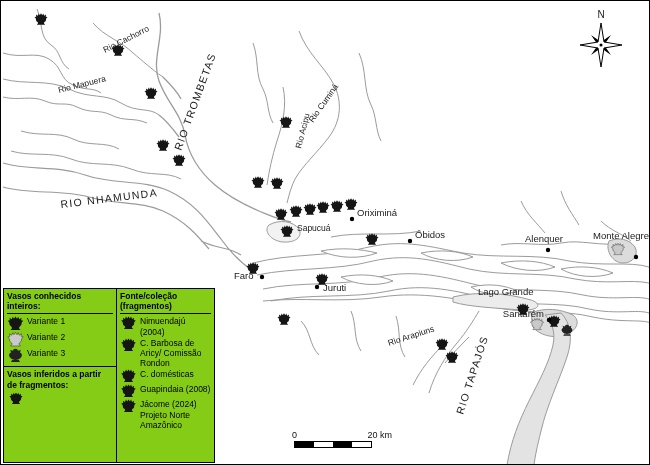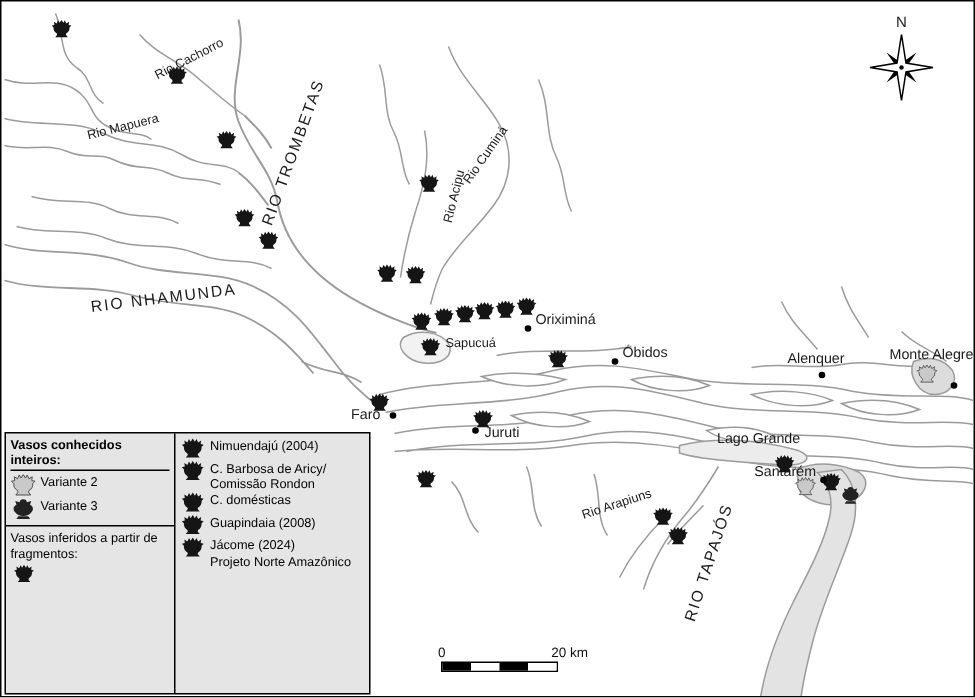--- a/index.html
+++ b/index.html
@@ -7,29 +7,29 @@
           font-family:"Liberation Sans",sans-serif;overflow:hidden;box-sizing:border-box;}
   svg.map{position:absolute;left:0;top:0;}
   svg text{font-family:"Liberation Sans",sans-serif;fill:#1a1a1a;}
   .riv{font-size:8.5px;}
   .rivcaps{font-size:10.5px;letter-spacing:1.3px;}
   .place{font-size:9.5px;}
   .v1{fill:#151515;}
   .v2{fill:#c9c9c9;stroke:#3a3a3a;stroke-width:.7;}
   .v3{fill:#222;}
   .v4{fill:#787878;}
-  .legend{position:absolute;left:2px;top:287px;width:244px;height:175px;background:#e5e5e5;
+  .legend{position:absolute;left:2px;top:287px;width:212px;height:175px;background:#84cc16;
           border:1px solid #000;display:flex;font-size:8.5px;line-height:1.2;box-sizing:border-box;}
   .col-left{width:113px;border-right:1px solid #000;padding:2px 3px;box-sizing:border-box;}
   .col-right{flex:1;padding:2px 3px;box-sizing:border-box;}
   .hdr{font-weight:bold;border-bottom:1px solid #000;padding-bottom:2px;margin-bottom:2px;}
   .lrow{display:flex;gap:3px;margin:1px 0;}
   .licon{flex:0 0 17px;}
   .sep{border-top:1px solid #000;margin:3px -3px 2px -3px;}
-  .subhdr{font-weight:normal;}
+  .subhdr{font-weight:bold;}
   .scalebar{position:absolute;left:291px;top:429px;width:100px;font-size:9px;color:#111;}
   .sb-labels{display:flex;justify-content:space-between;margin-bottom:1px;}
   .sb-bar{display:flex;border:1px solid #000;height:5px;width:76px;margin-left:2px;}
   .sb-seg{width:19px;height:5px;}
   .sb-b{background:#000;} .sb-w{background:#fff;}
   .compass{position:absolute;left:577px;top:6px;width:48px;height:74px;}
   .compass text{font-size:10px;}
 </style>
 </head>
 <body>
@@ -160,39 +160,46 @@
     <path fill="#fff" stroke="#000" stroke-width="1" d="M23,16 L26,35 L44,38 L26,41 L23,60 L20,41 L2,38 L20,35 Z"></path>
     <circle cx="23" cy="38" r="1.5" fill="#000"></circle>
   </svg>
 
   <div class="legend">
     <div class="col-left">
       <div class="hdr">Vasos conhecidos inteiros:</div>
 
       <div class="lrow">
         <svg class="licon" width="17" height="15" viewBox="0 0 20 18">
+            <use href="#vessel" class="v1"></use>
+          </svg>
+        <span>Variante 1</span>
+      </div>
+      <div class="lrow">
+        <svg class="licon" width="17" height="15" viewBox="0 0 20 18">
             <use href="#vessel" class="v2"></use>
           </svg>
         <span>Variante 2</span>
       </div>
       <div class="lrow">
         <svg class="licon" width="17" height="15" viewBox="0 0 20 18">
             <use href="#vessel3" class="v3"></use>
           </svg>
         <span>Variante 3</span>
       </div>
 
       <div class="sep"></div>
       <div class="subhdr">Vasos inferidos a partir de fragmentos:</div>
       <svg width="14" height="13" viewBox="0 0 20 18" style="margin:2px 0 0 2px">
           <use href="#vessel" class="v1"></use>
         </svg>
     </div>
 
     <div class="col-right">
+      <div class="hdr">Fonte/coleção (fragmentos)</div>
 
       <div class="lrow">
         <svg class="licon" width="15" height="14" viewBox="0 0 20 18">
             <use href="#vessel" class="v1"></use>
           </svg>
         <span>Nimuendajú (2004)</span>
       </div>
       <div class="lrow">
         <svg class="licon" width="15" height="14" viewBox="0 0 20 18">
             <use href="#vessel" class="v1"></use>

